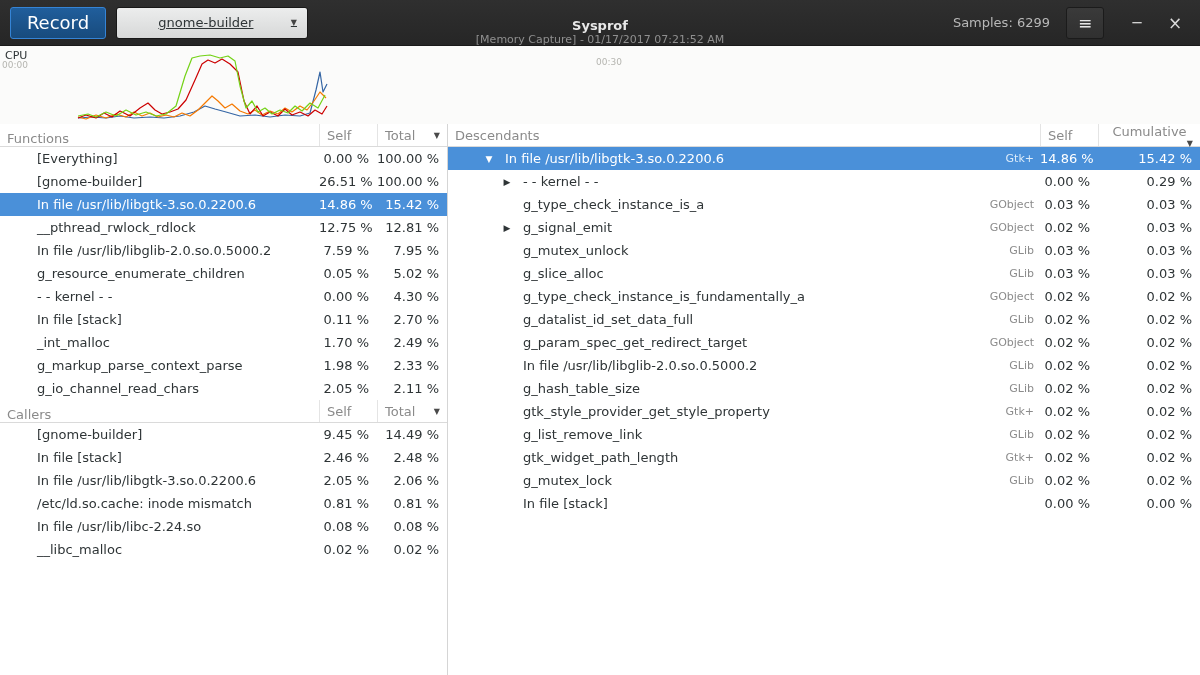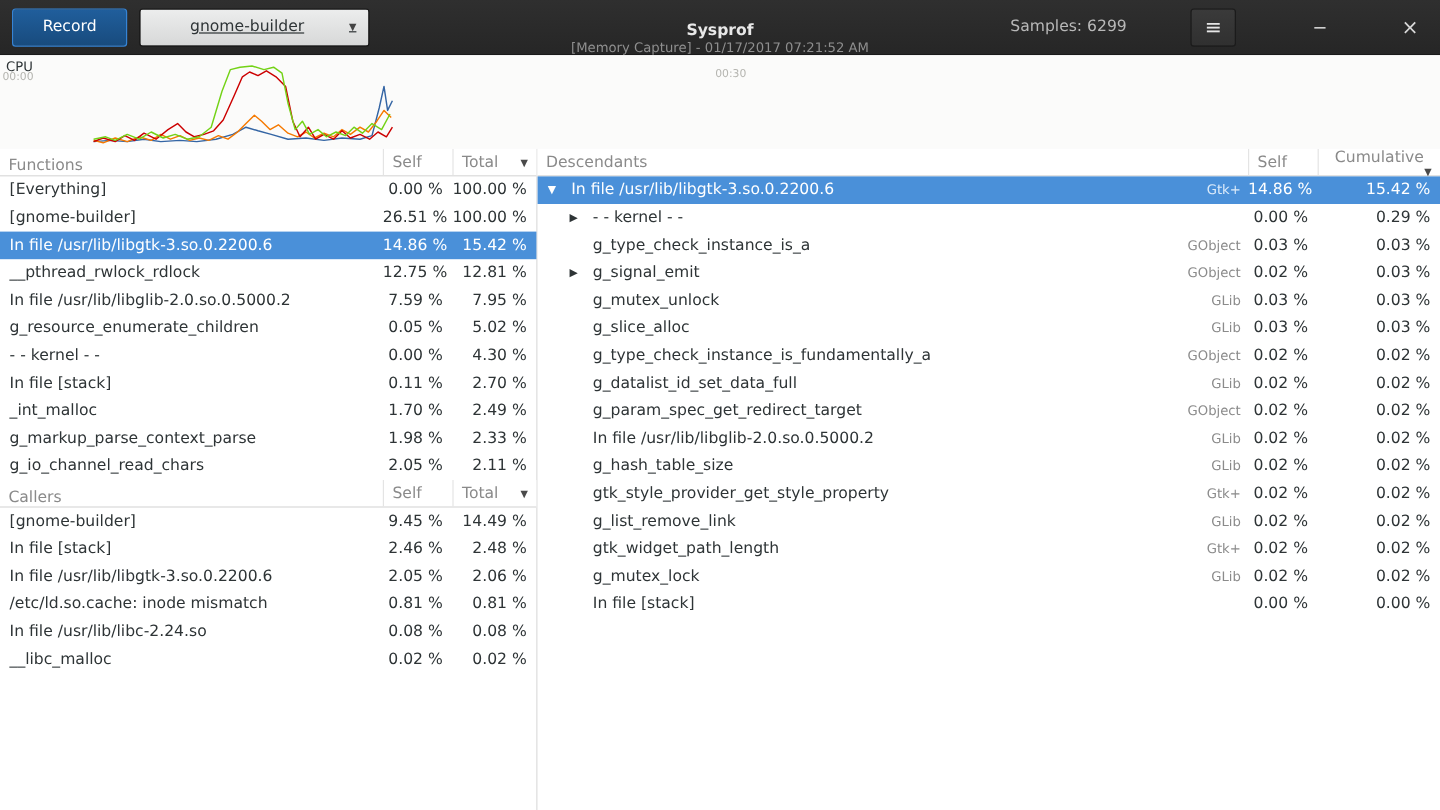--- a/index.html
+++ b/index.html
@@ -4,31 +4,31 @@
 <style>
   * { margin:0; padding:0; box-sizing:border-box; }
   html,body { width:1200px; height:675px; overflow:hidden; }
   body { font-family:"DejaVu Sans","Liberation Sans",sans-serif; font-size:13px; background:#ffffff; color:#2e3436; }
 
   
   .headerbar { height:46px; background:linear-gradient(#2f2f2f,#262626); border-bottom:1px solid #1a1a1a;
                display:flex; align-items:center; padding:0 10px; position:relative; }
   .record-btn { height:32px; width:96px; border-radius:3px; background:linear-gradient(#1e5b97,#174挂a)  ; }
   .record-btn { background:linear-gradient(#205e9c,#184b7d); border:1px solid #3584d6; color:#ffffff;
-                font-size:13px; display:flex; align-items:center; justify-content:center; cursor:pointer; }
+                font-size:18px; display:flex; align-items:center; justify-content:center; cursor:pointer; }
   .process-combo { margin-left:10px; height:32px; width:192px; border-radius:3px; border:1px solid #181818;
                    background:linear-gradient(#eceded,#d7d8d8); color:#2e3436; display:flex; align-items:center;
                    padding:0 10px; cursor:pointer;text-decoration:underline; }
   .process-combo .combo-label { flex:1; text-align:center; }
   .combo-arrow { font-size:8px; color:#444; margin-left:6px; }
   .title-block { position:absolute; left:0; right:0; top:0; height:63px; display:flex; flex-direction:column;
                  align-items:center; justify-content:center; pointer-events:none; }
   .app-title { color:#e8e8e8; font-weight:bold; font-size:13px; line-height:15px; }
   .app-subtitle { color:#8f8f8f; font-size:11px; line-height:13px; }
-  .header-right { margin-left:auto; display:flex; align-items:center; z-index:2;gap:37px; }
+  .header-right { margin-left:auto; display:flex; align-items:center; z-index:2; }
   .samples-label { color:#b8b8b8; font-size:13px; margin-right:16px; }
   .menu-btn { height:32px; width:38px; border-radius:3px; border:1px solid #1b1b1b; background:linear-gradient(#3a3a3a,#303030);
               color:#e6e6e6; font-size:17px; display:flex; align-items:center; justify-content:center; cursor:pointer; }
   .win-btn { color:#d9d9d9; font-size:15px; width:30px; text-align:center; cursor:pointer; }
   .win-min { margin-left:18px; }
   .win-close { margin-left:8px; font-size:17px; }
 
   
   .cpu-area { position:relative; height:78px; background:#fbfbfa; }
   .cpu-label { position:absolute; left:5px; top:3px; font-size:11px; color:#2e3436; }
@@ -40,21 +40,21 @@
   .main { display:flex; height:551px; }
   .left-pane { width:448px; border-right:1px solid #d5d5d5; display:flex; flex-direction:column; background:#fff; }
   .right-pane { flex:1; display:flex; flex-direction:column; background:#fff; }
 
   .thead { height:23px; display:flex; align-items:stretch; border-bottom:1px solid #dadada; background:#fff;
            color:#8a8a8a; flex:none; }
   .th { display:flex; align-items:center; padding:0 7px; cursor:pointer; }
   .th-sep { border-left:1px solid #e4e4e4; }
   .sort-arrow { font-size:8px; color:#4a4a4a; margin-left:auto; padding-left:4px; }
 
-  .row { height:23px; display:flex; align-items:center; white-space:nowrap; cursor:pointer; flex:none; }
+  .row { height:23px; display:flex; align-items:center; white-space:nowrap; cursor:pointer; flex:none;padding-left:29px; }
   .row.selected { background:#4a90d9; color:#ffffff; }
   .cell-name { flex:1; padding-left:8px; overflow:hidden; text-overflow:ellipsis; }
   .cell-num { text-align:right; padding-right:8px; flex:none; }
 
   
   .lt .th-name { flex:1;align-items:flex-end; }
   .lt .th-self { width:58px; }
   .lt .th-total { width:70px; }
   .lt .cell-self { width:58px; }
   .lt .cell-total { width:70px; }

